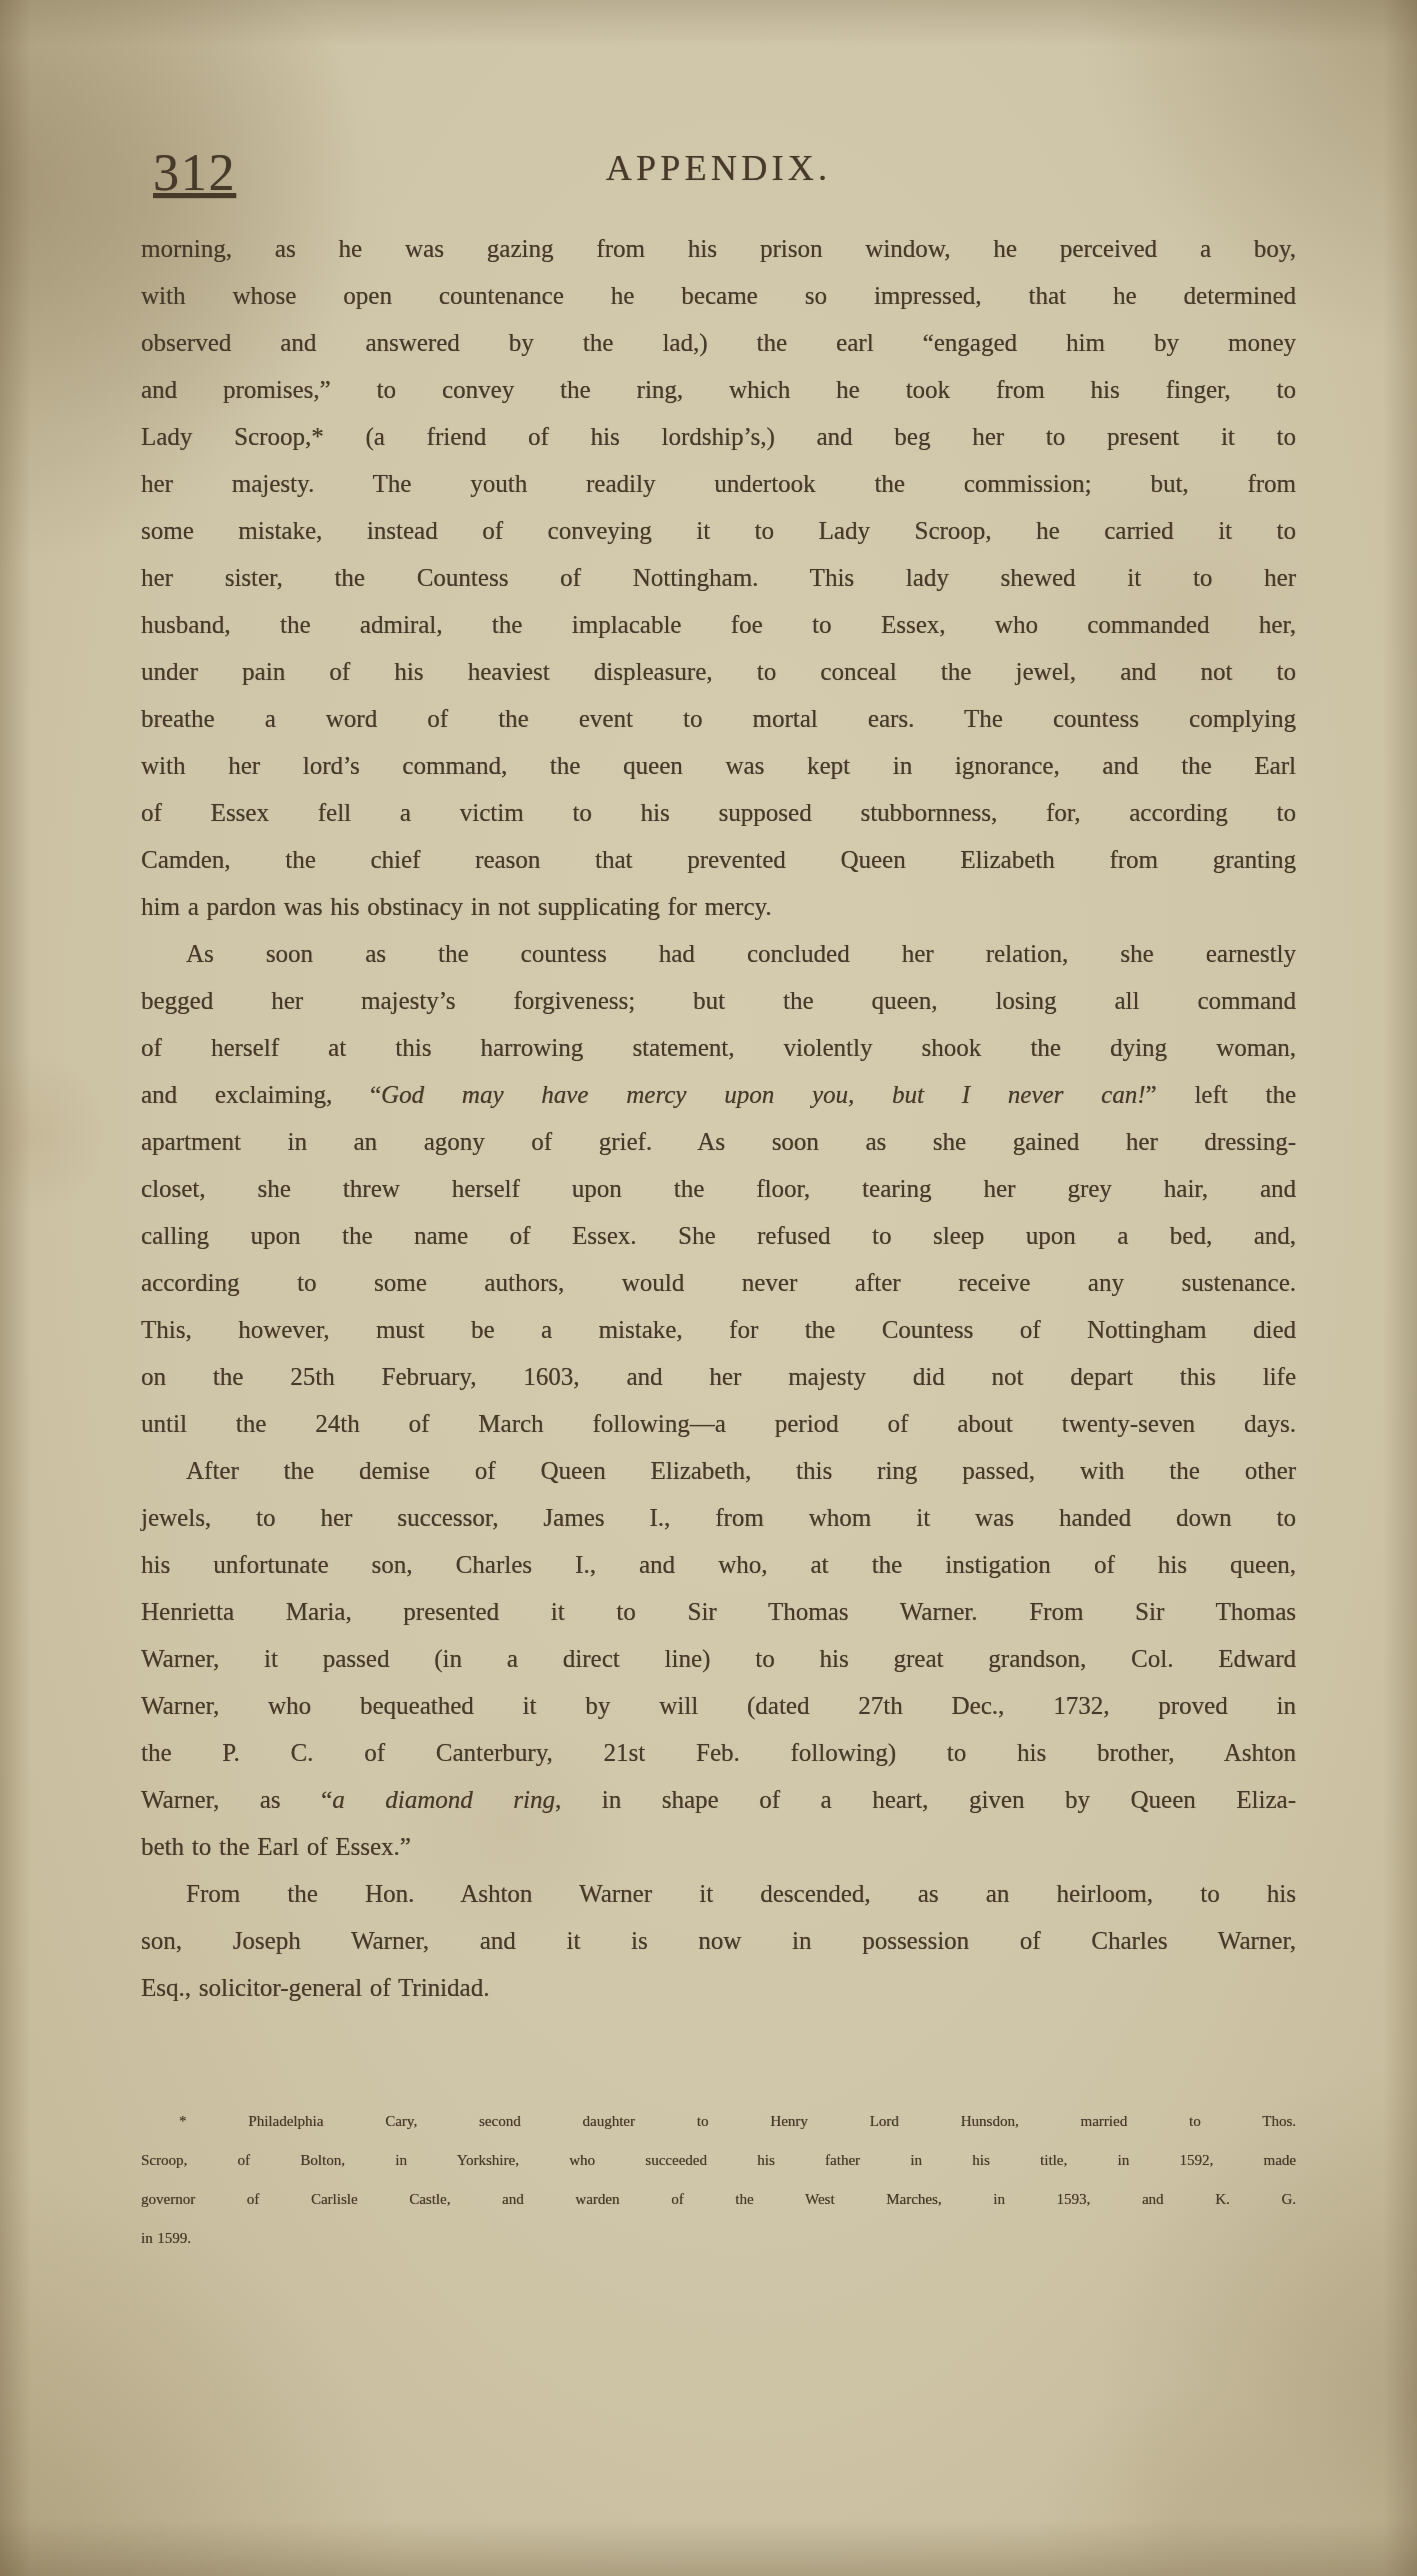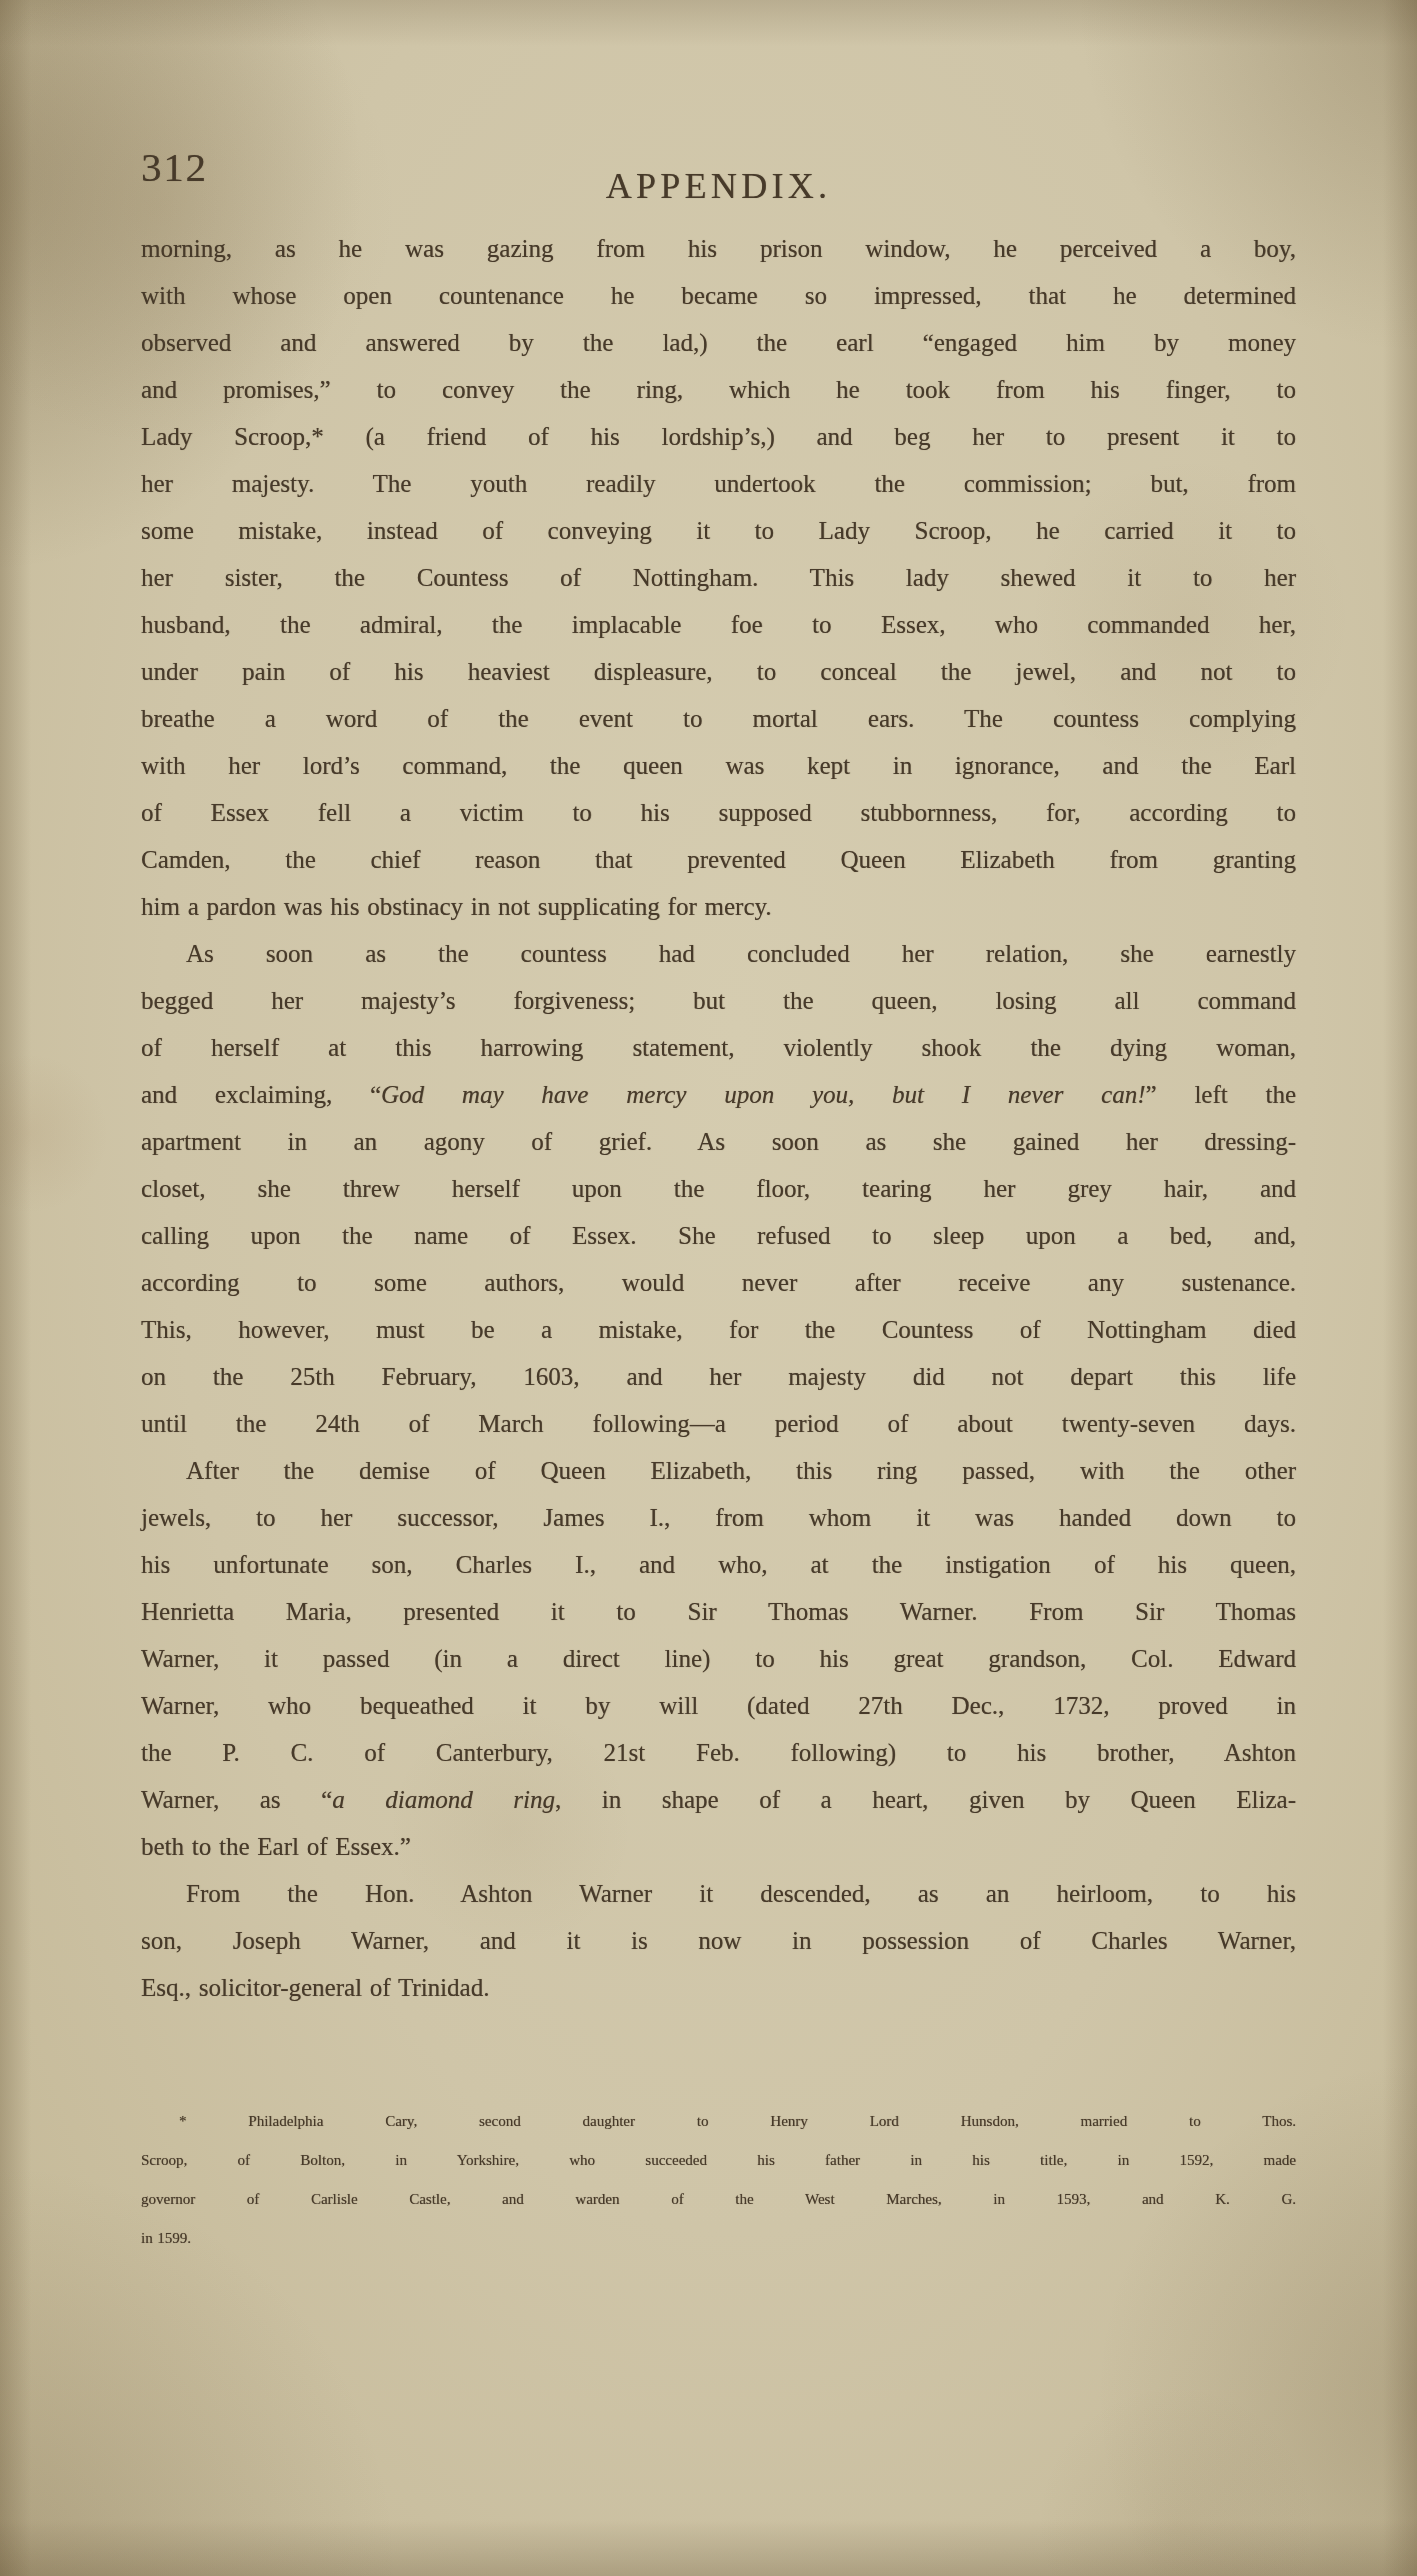--- a/index.html
+++ b/index.html
@@ -31,22 +31,22 @@
       radial-gradient(circle at 11% 8%,  rgba(120,96,56,0.10), rgba(120,96,56,0) 9%),
       radial-gradient(circle at 2% 44%,  rgba(140,100,60,0.10), rgba(140,100,60,0) 4%),
       radial-gradient(circle at 84% 24%, rgba(120,96,56,0.07), rgba(120,96,56,0) 7%),
       radial-gradient(circle at 36% 71%, rgba(120,96,56,0.06), rgba(120,96,56,0) 6%),
       radial-gradient(circle at 83% 98%, rgba(110,88,52,0.09), rgba(110,88,52,0) 5%);
   }
 
   .ink { text-shadow: 0.3px 0.3px 0.7px rgba(62,48,30,0.55); }
 
   .header { position: absolute; left: 141px; width: 1155px; top: 143px; height: 61px; }
-  .page-number { position: absolute; left: 0; top: 0; font-size: 41px; letter-spacing: 1.7px; }
-  .running-title { position: absolute; left: 0; right: 0; top: 22px; text-align: center; font-size: 36px; letter-spacing: 4.3px; }
+  .page-number { position: absolute; left: 12px; top: 0; font-size: 52px; letter-spacing: 1.7px; text-decoration: underline; }
+  .running-title { position: absolute; left: 0; right: 0; top: 4px; text-align: center; font-size: 36px; letter-spacing: 4.3px; }
 
   .body-text {
     position: absolute; left: 141px; width: 1155px; top: 225px;
     font-size: 25px; line-height: 47px; word-spacing: 0.06em;
   }
   .line { text-align: justify; text-align-last: justify; }
   .line.last { text-align-last: left; }
   .body-text .line.indent { text-indent: 45px; }
   .it { font-style: italic; }
 

